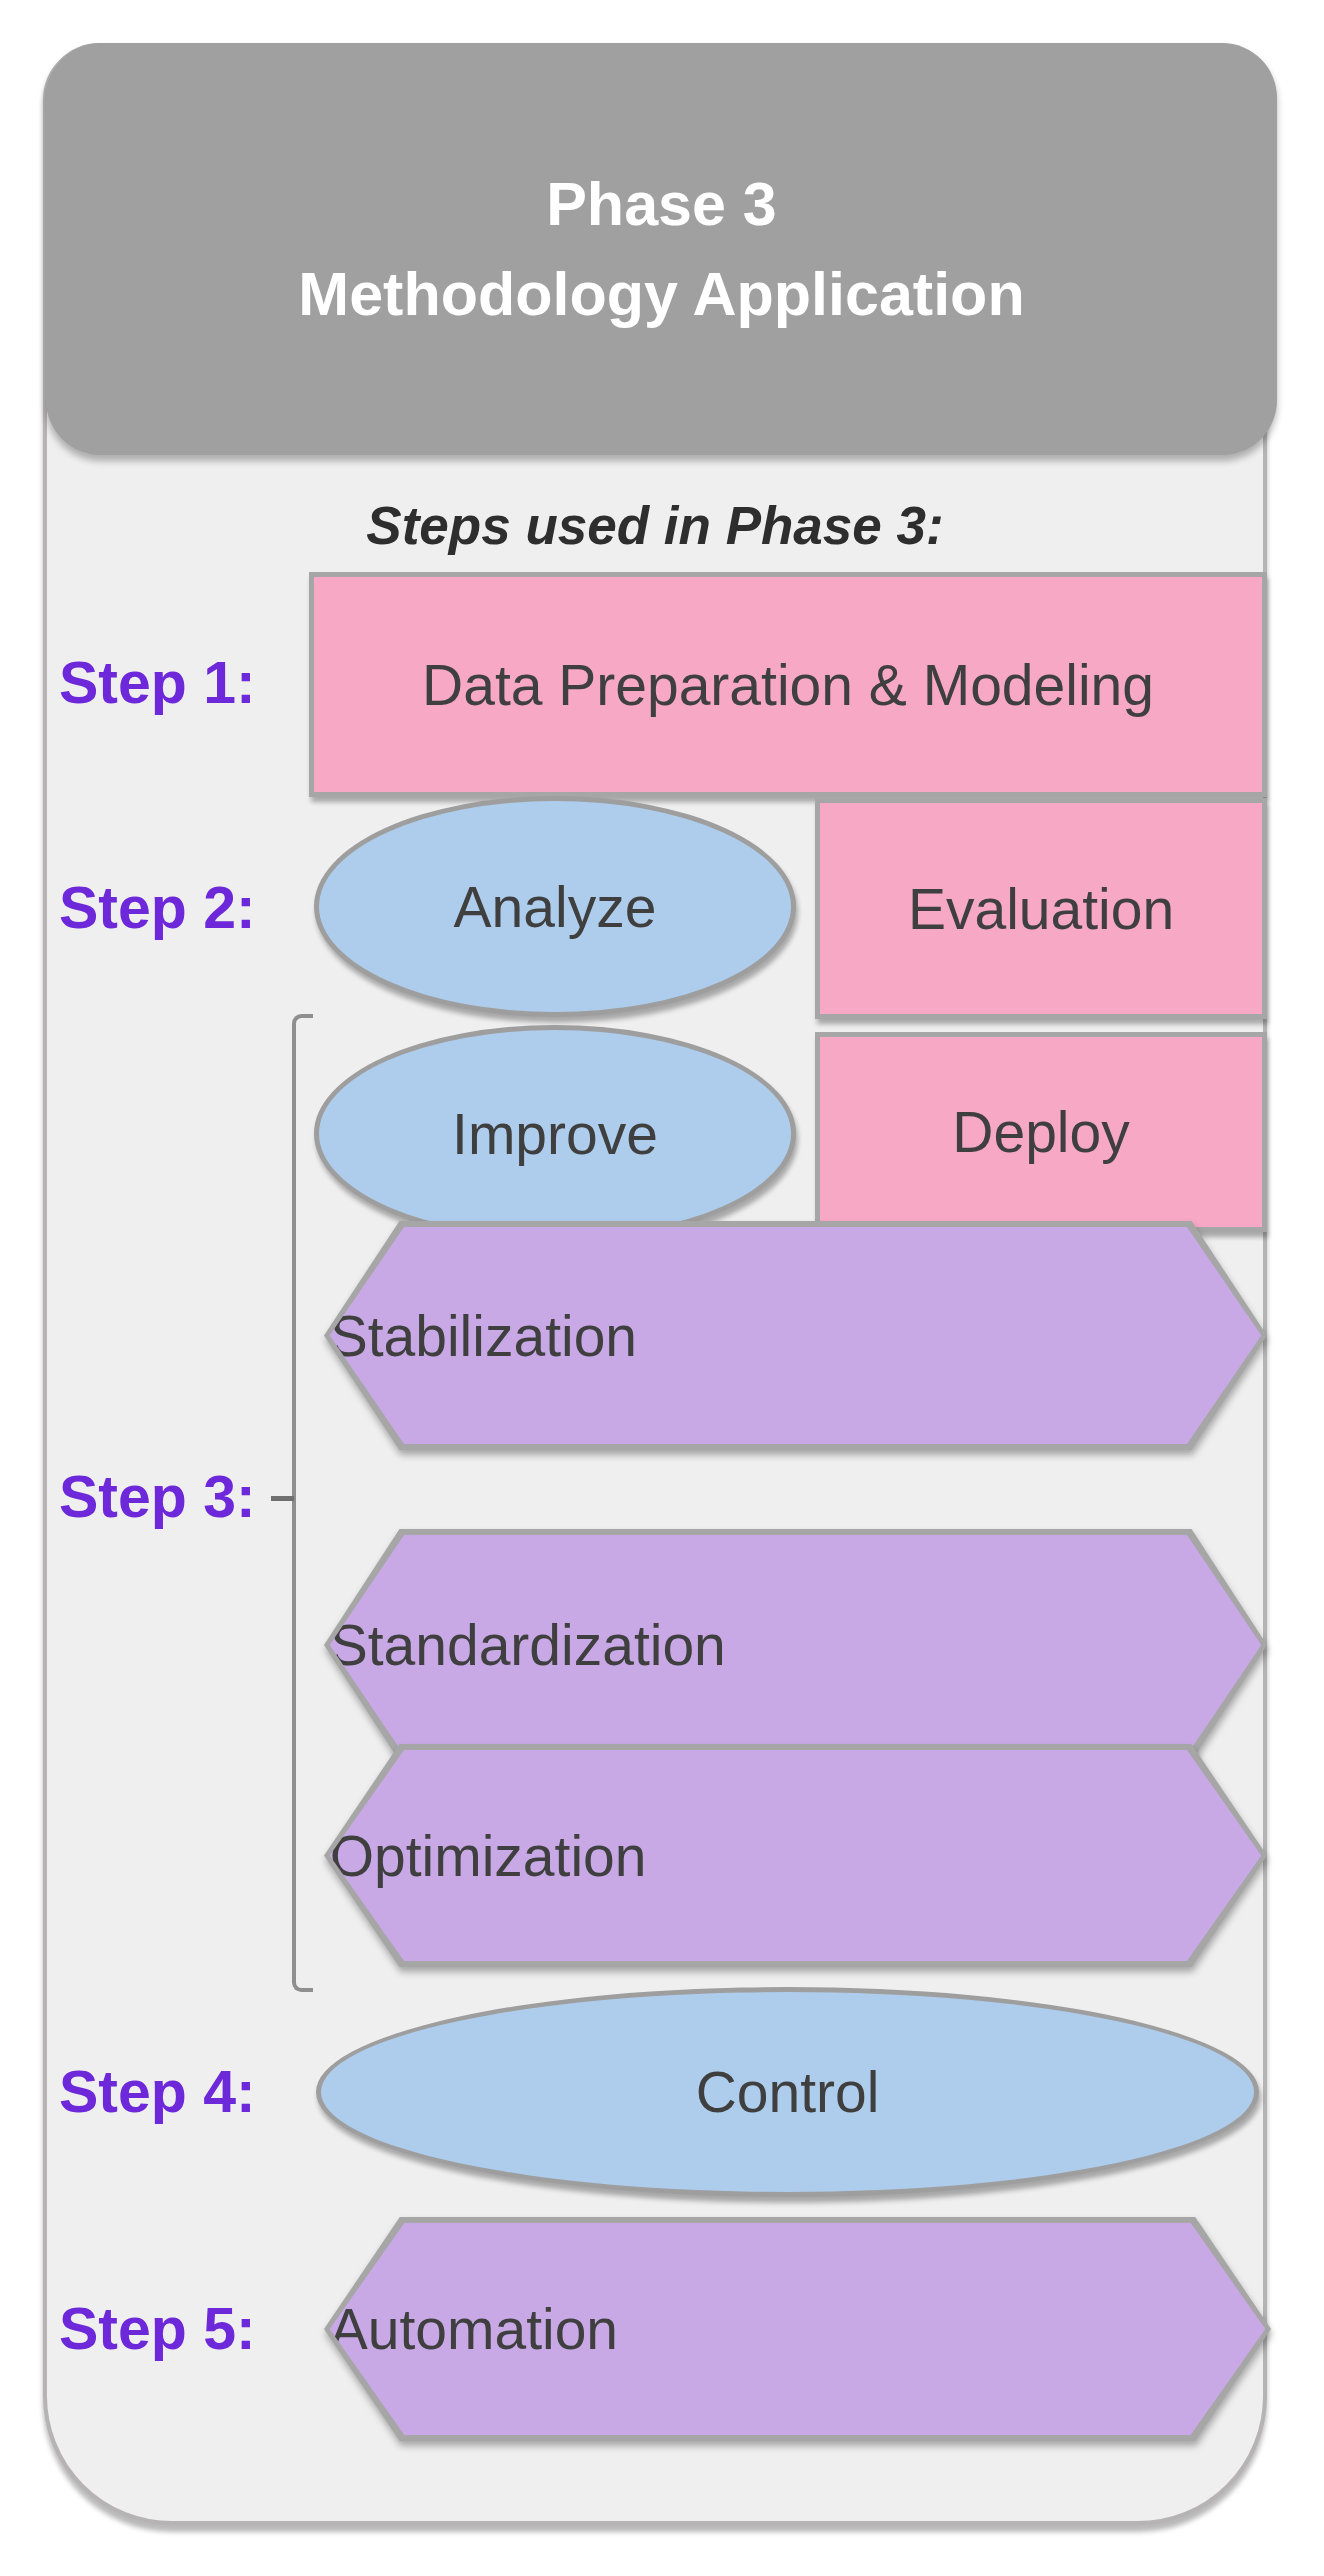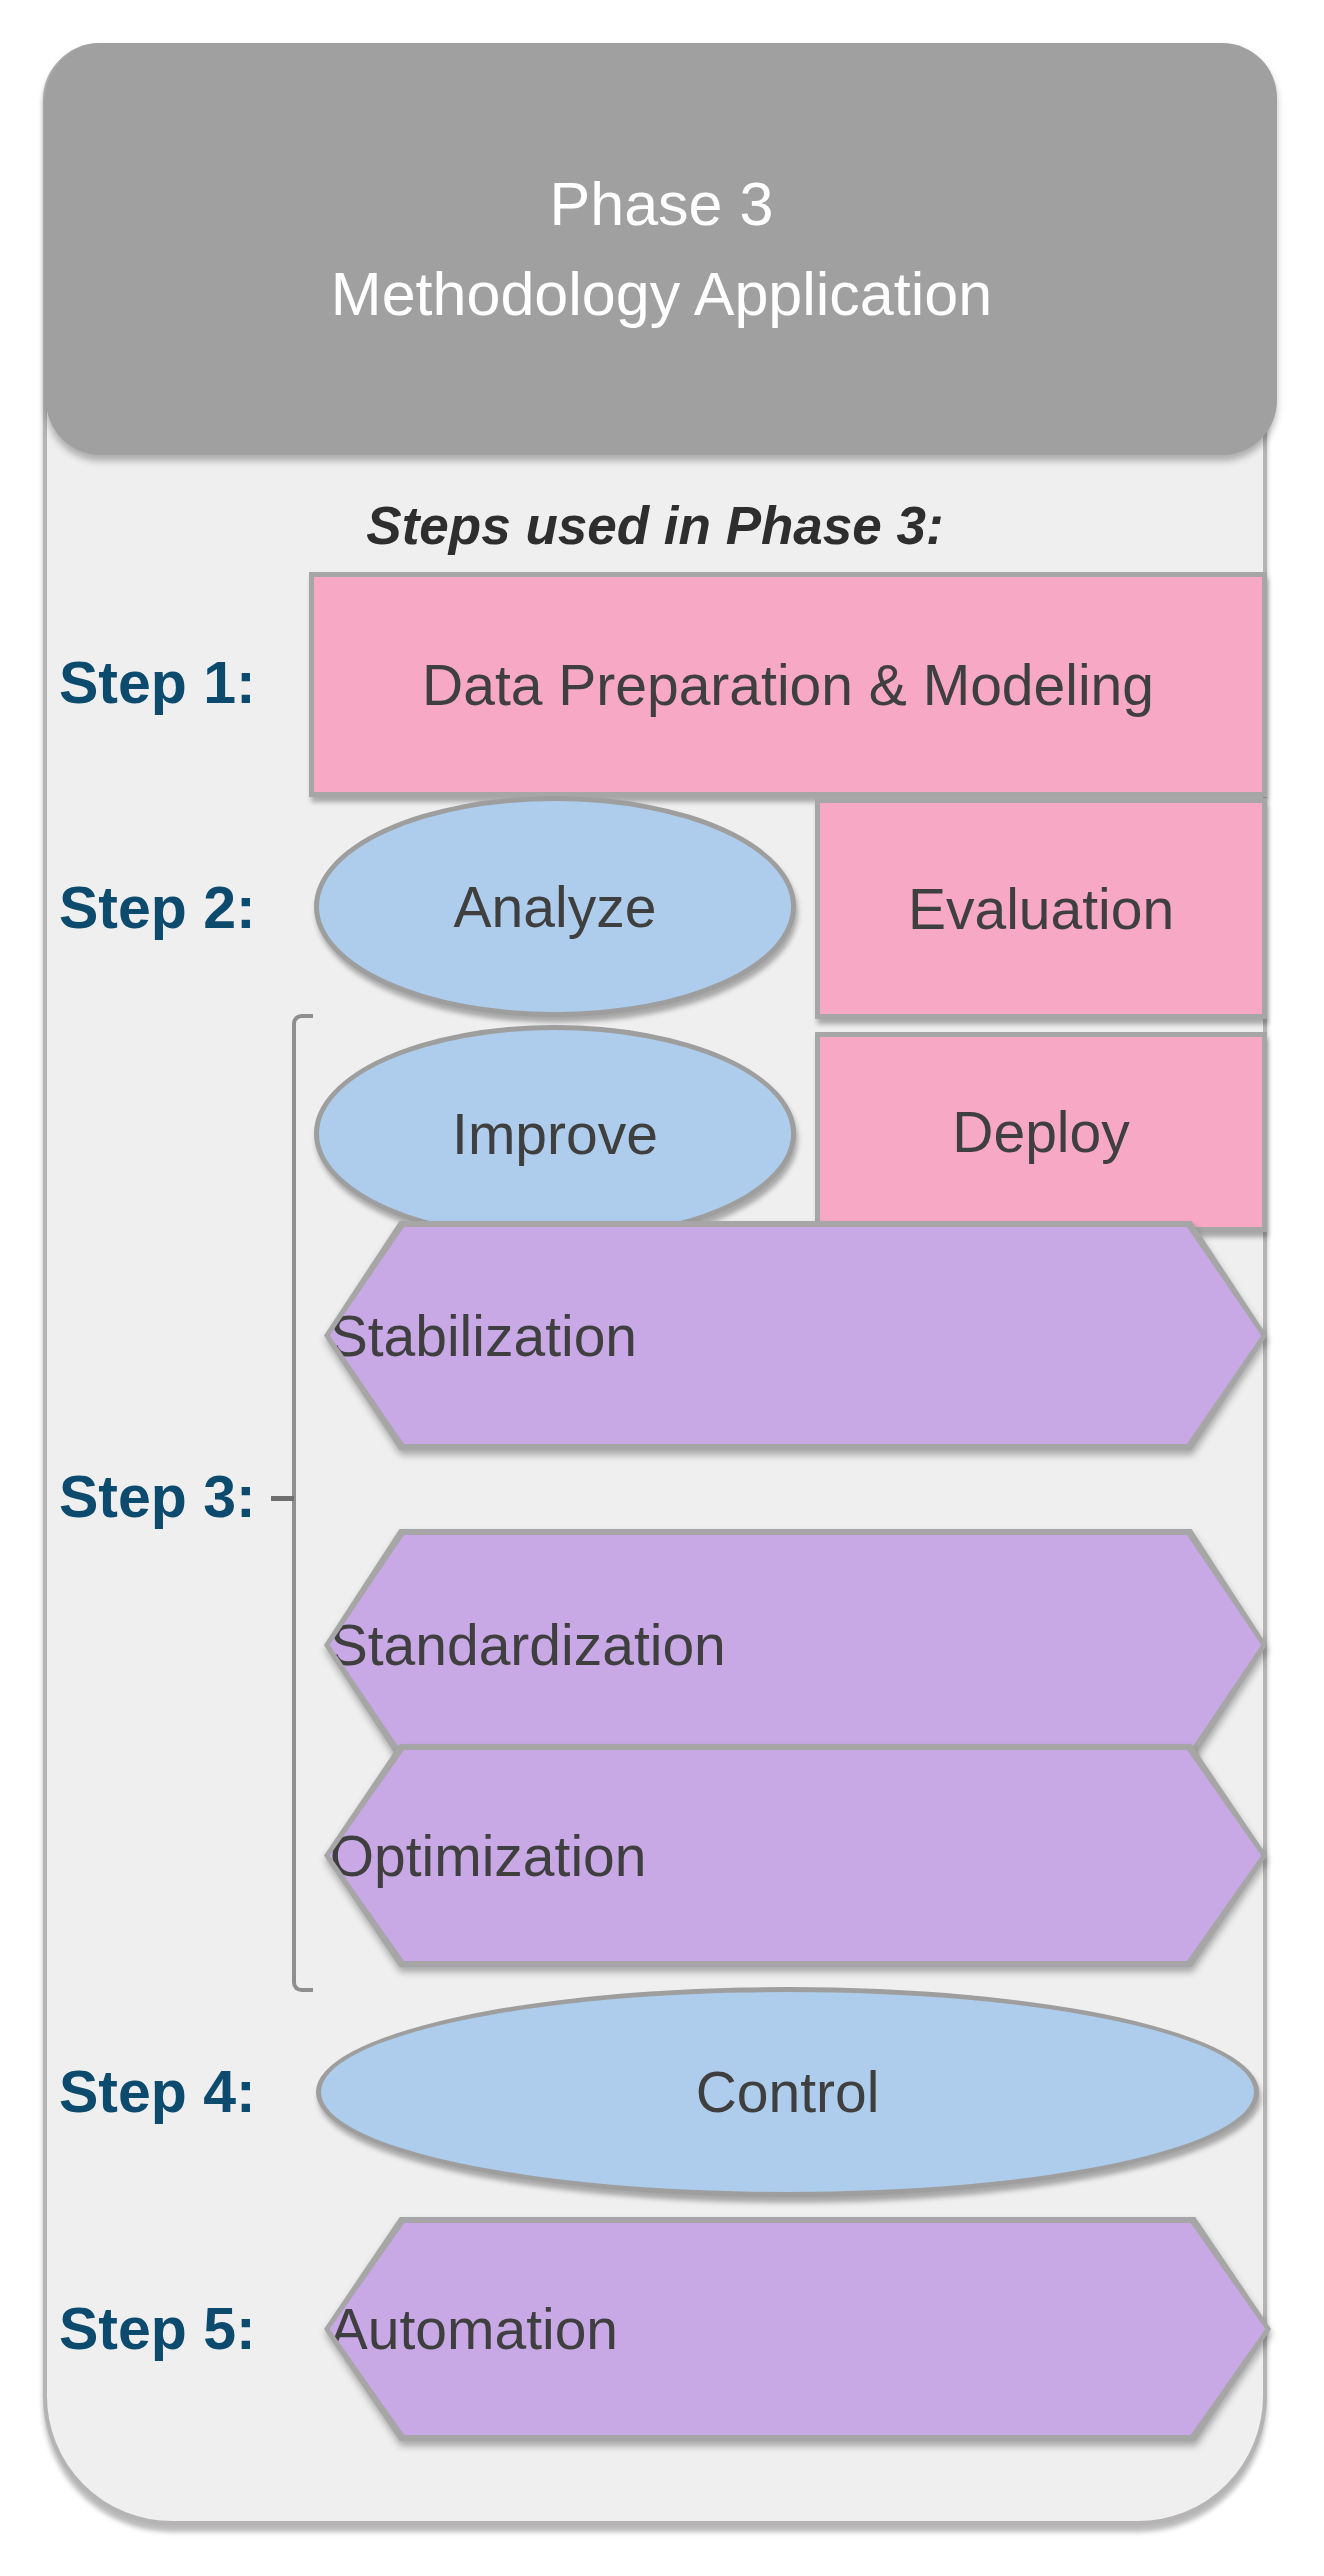--- a/index.html
+++ b/index.html
@@ -33,21 +33,21 @@
     width: 1231px; height: 412px;
     background: #a0a0a0;
     border-radius: 55px;
     box-shadow: 0 5.7px 7.6px rgba(0,0,0,0.28);
     display: flex;
     flex-direction: column;
     align-items: center;
     justify-content: center;
     text-align: center;
     color: #ffffff;
-    font-weight: normal;
+    font-weight: bold;
     font-size: 61px;
     line-height: 90px;
   }
   .subtitle {
     position: absolute;
     left: 43px; top: 495px;
     width: 1224px;
     text-align: center;
     font-size: 53px;
     font-weight: bold;
@@ -55,21 +55,21 @@
     color: #2e2e2e;
   }
   .step-label {
     position: absolute;
     left: 59px;
     width: 238px;
     height: 72px;
     line-height: 72px;
     font-size: 59px;
     font-weight: bold;
-    color: #0c4a6e;
+    color: #6d28d9;
     white-space: nowrap;
   }
   .shape {
     position: absolute;
     box-sizing: border-box;
     display: flex;
     align-items: center;
     justify-content: center;
   }
   .shape .txt {

